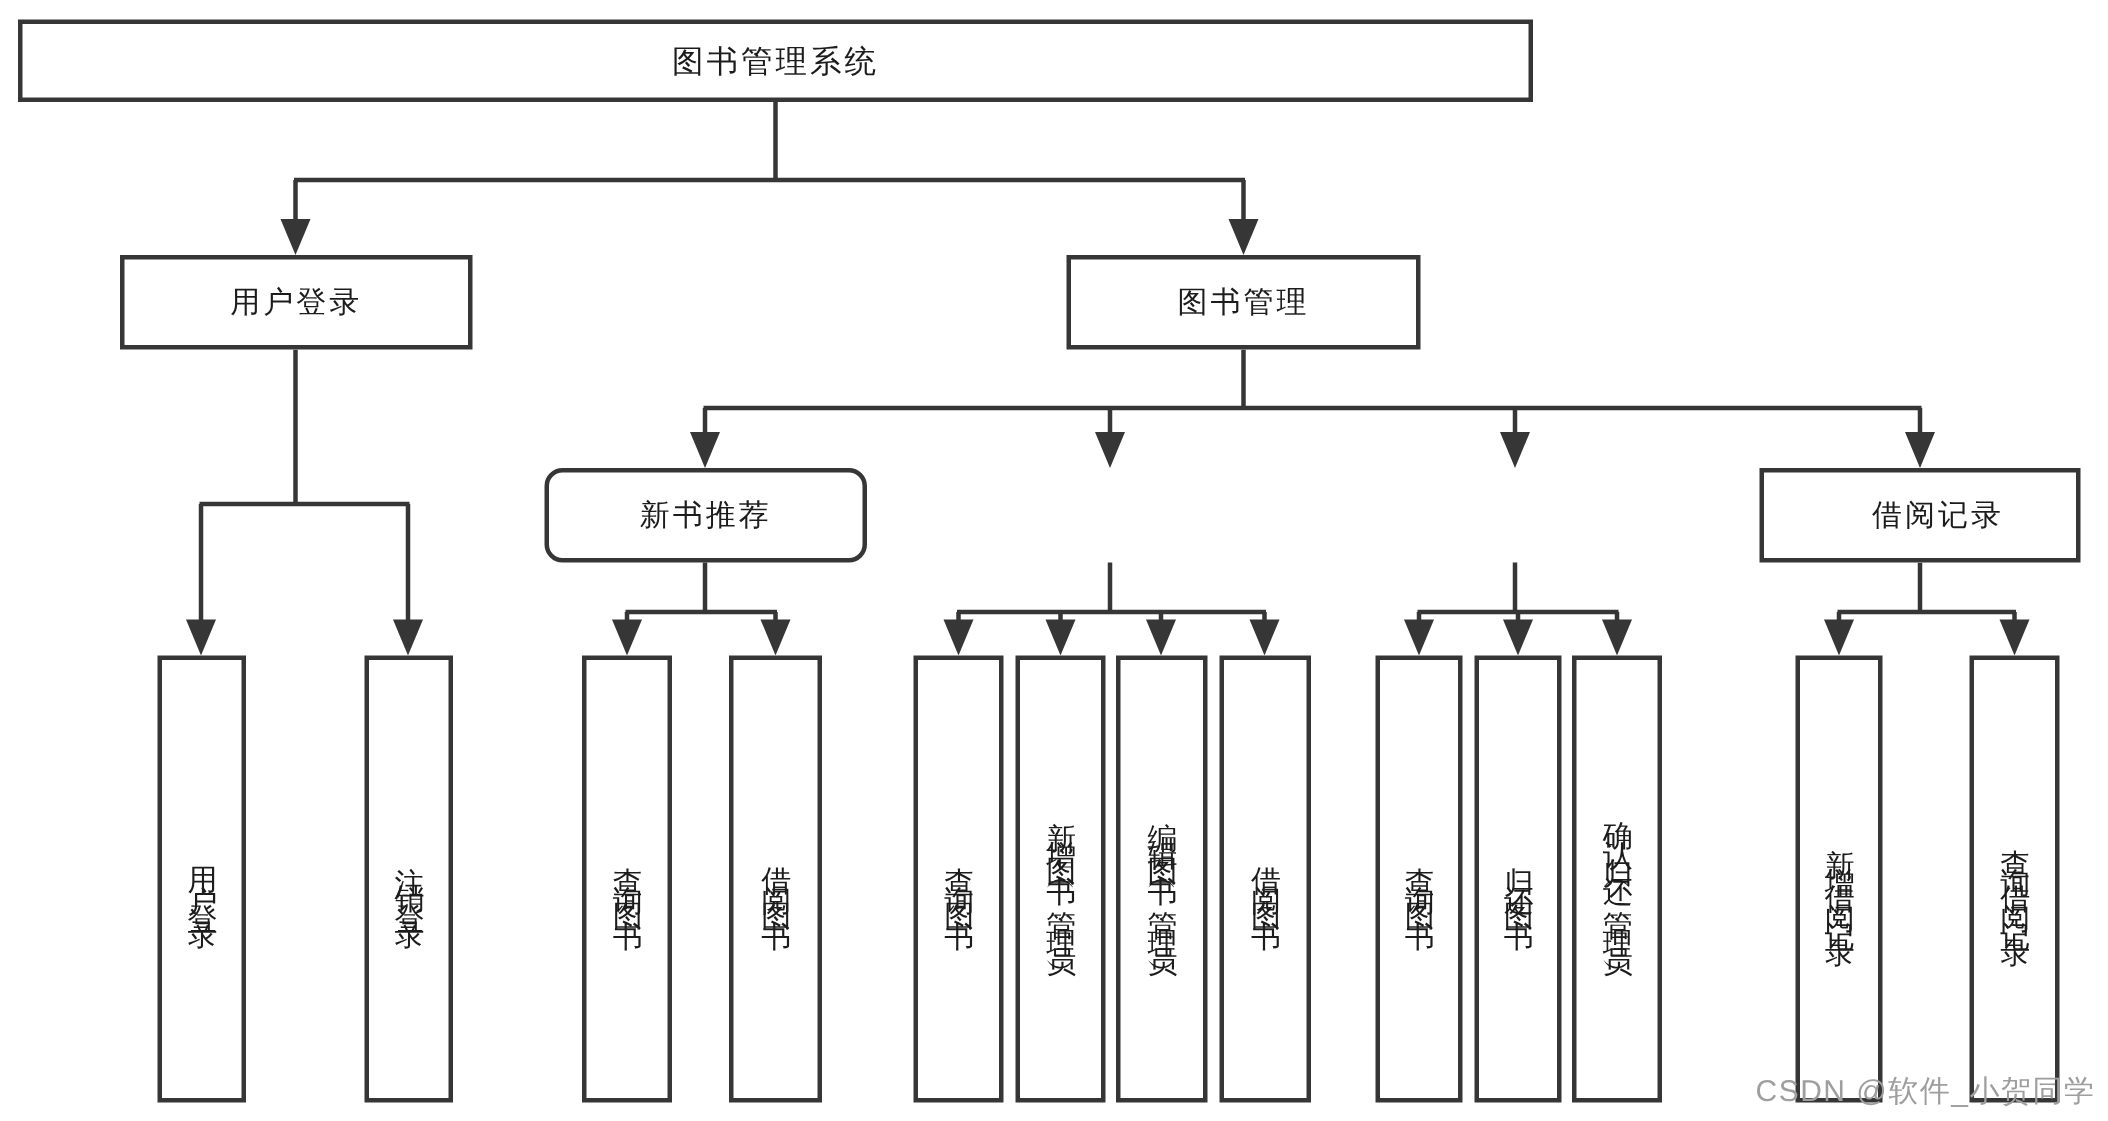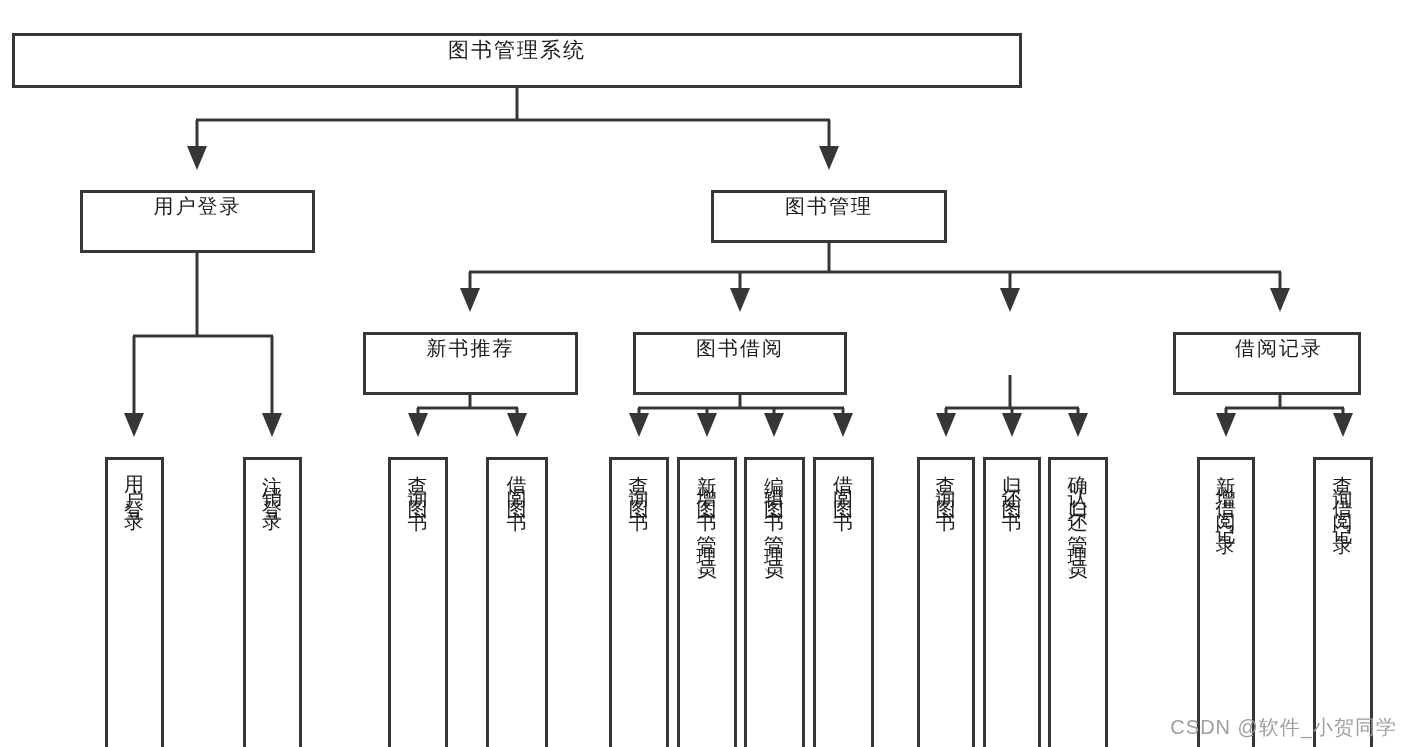--- a/index.html
+++ b/index.html
@@ -16,23 +16,23 @@
     left: 0; top: 0;
     width: 1405px; height: 747px;
     pointer-events: none;
   }
   .node {
     position: absolute;
     box-sizing: border-box;
     background: #ffffff;
     border: 3px solid #363636;
     display: flex;
+    align-items: center;
     justify-content: center;
     color: #1c1c1c;
-    margin-top: 20px;
   }
   .h-label {
     font-size: 20px;
     letter-spacing: 2px;
     white-space: nowrap;
   }
   .root .h-label { font-size: 21px; }
   .v-label {
     writing-mode: vertical-rl;
     font-size: 20px;
@@ -121,31 +121,28 @@
     </g>
   </svg>
 
   <div class="node root" style="left:12px; top:13px; width:1010px; height:55px;">
     <span class="h-label">图书管理系统</span>
   </div>
 
   <div class="node" style="left:80px; top:170px; width:235px; height:63px;">
     <span class="h-label">用户登录</span>
   </div>
-  <div class="node" style="left:711px; top:170px; width:236px; height:53px;">
+  <div class="node" style="left:711px; top:170px; width:236px; height:63px;">
     <span class="h-label">图书管理</span>
   </div>
 
-  <div class="node" style="left:363px; top:312px; width:215px; height:63px;">
+  <div class="node" style="left:363px; top:312px; width:215px; height:63px;border-radius:12px;">
     <span class="h-label">新书推荐</span>
   </div>
-  <div class="node" style="left:633px; top:312px; width:214px; height:63px;">
-    <span class="h-label">图书借阅</span>
-  </div>
-  <div class="node" style="left:1173px; top:312px; width:188px; height:63px;padding-left:24px;">
+  <div class="node" style="left:1173px; top:312px; width:214px; height:63px;padding-left:24px;">
     <span class="h-label">借阅记录</span>
   </div>
 
   <div class="node" style="left:105px; top:437px; width:59px; height:298px;">
     <span class="v-label">用户登录</span>
   </div>
   <div class="node" style="left:243px; top:437px; width:59px; height:298px;">
     <span class="v-label">注销登录</span>
   </div>
 

